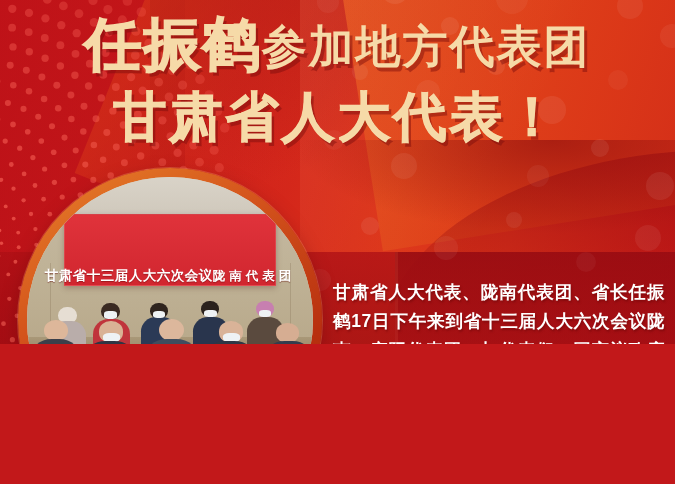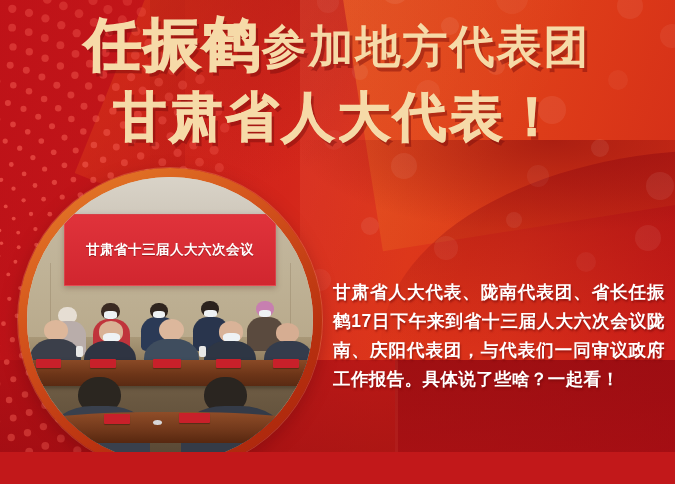--- a/index.html
+++ b/index.html
@@ -1,21 +1,21 @@
 <!DOCTYPE html>
 <html><head>
 <meta charset="utf-8">
 <style>
   * { margin:0; padding:0; box-sizing:border-box; }
   html,body { width:675px; height:484px; overflow:hidden; background:#c2181a; }
   body { font-family:"Liberation Sans","DejaVu Sans",sans-serif; }
 
   #poster {
     position:relative;
-    width:675px; height:452px;
+    width:675px; height:344px;
     overflow:hidden;
     background:
       linear-gradient(100deg, #c4141a 0%, #d0201c 35%, #dc3418 60%, #d8301a 75%, #c71a18 100%);
   }
 
   
   .bg-layer { position:absolute; pointer-events:none; }
 
   .panel-orange-top {
     left:360px; top:-40px; width:420px; height:260px;
@@ -122,22 +122,22 @@
   }
   .wall-panel {
     position:absolute; top:30%; height:30%; width:1px;
     background:rgba(120,100,70,.25);
   }
   .stage-banner {
     position:absolute; left:13%; top:13%;
     width:74%; height:25%;
     background:linear-gradient(180deg,#e0333b 0%, #d1262f 100%);
     border:1px solid rgba(255,255,255,.12);
-    display:flex; flex-direction:column;
-    align-items:center; justify-content:center;
+    display:flex; 
+    align-items:flex-end; justify-content:center;
     box-shadow:0 2px 6px rgba(60,0,0,.25);
   }
   .banner-l1 {
     color:#fff; font-size:13.5px; font-weight:bold;
     letter-spacing:.5px; white-space:nowrap;
     text-shadow:0 1px 1px rgba(90,0,0,.45);
   }
   .banner-l2 {
     color:#fff; font-size:12.5px; font-weight:bold;
     letter-spacing:4px; white-space:nowrap; margin-top:5px;
@@ -684,20 +684,21 @@
 
   <div class="photo-ring">
     <div class="photo">
       <div class="photo-inner">
         <div class="room-wall"></div>
         <div class="wall-panel" style="left:8%"></div>
         <div class="wall-panel" style="left:92%"></div>
 
         <div class="stage-banner">
           <div class="banner-l1">甘肃省十三届人大六次会议</div>
+          <div class="banner-l2">陇南代表团</div>
         </div>
 
         <div class="room-floorband"></div>
         <div class="floor"></div>
 
         <div class="head" style="left:11%;  top:45.5%; width:6.5%;  height:6.0%; background:#e6ded3;"></div>
         <div class="person" style="left:8.5%; top:50.5%; width:12%;   height:12%;  background:#b9adaa;"></div>
 
         <div class="head" style="left:26%;  top:44%;   width:6.5%;  height:6.0%; background:#3a2a22;"></div>
         <div class="person" style="left:23%;  top:49.5%; width:13%;   height:13%;  background:#c0343c;"></div>

